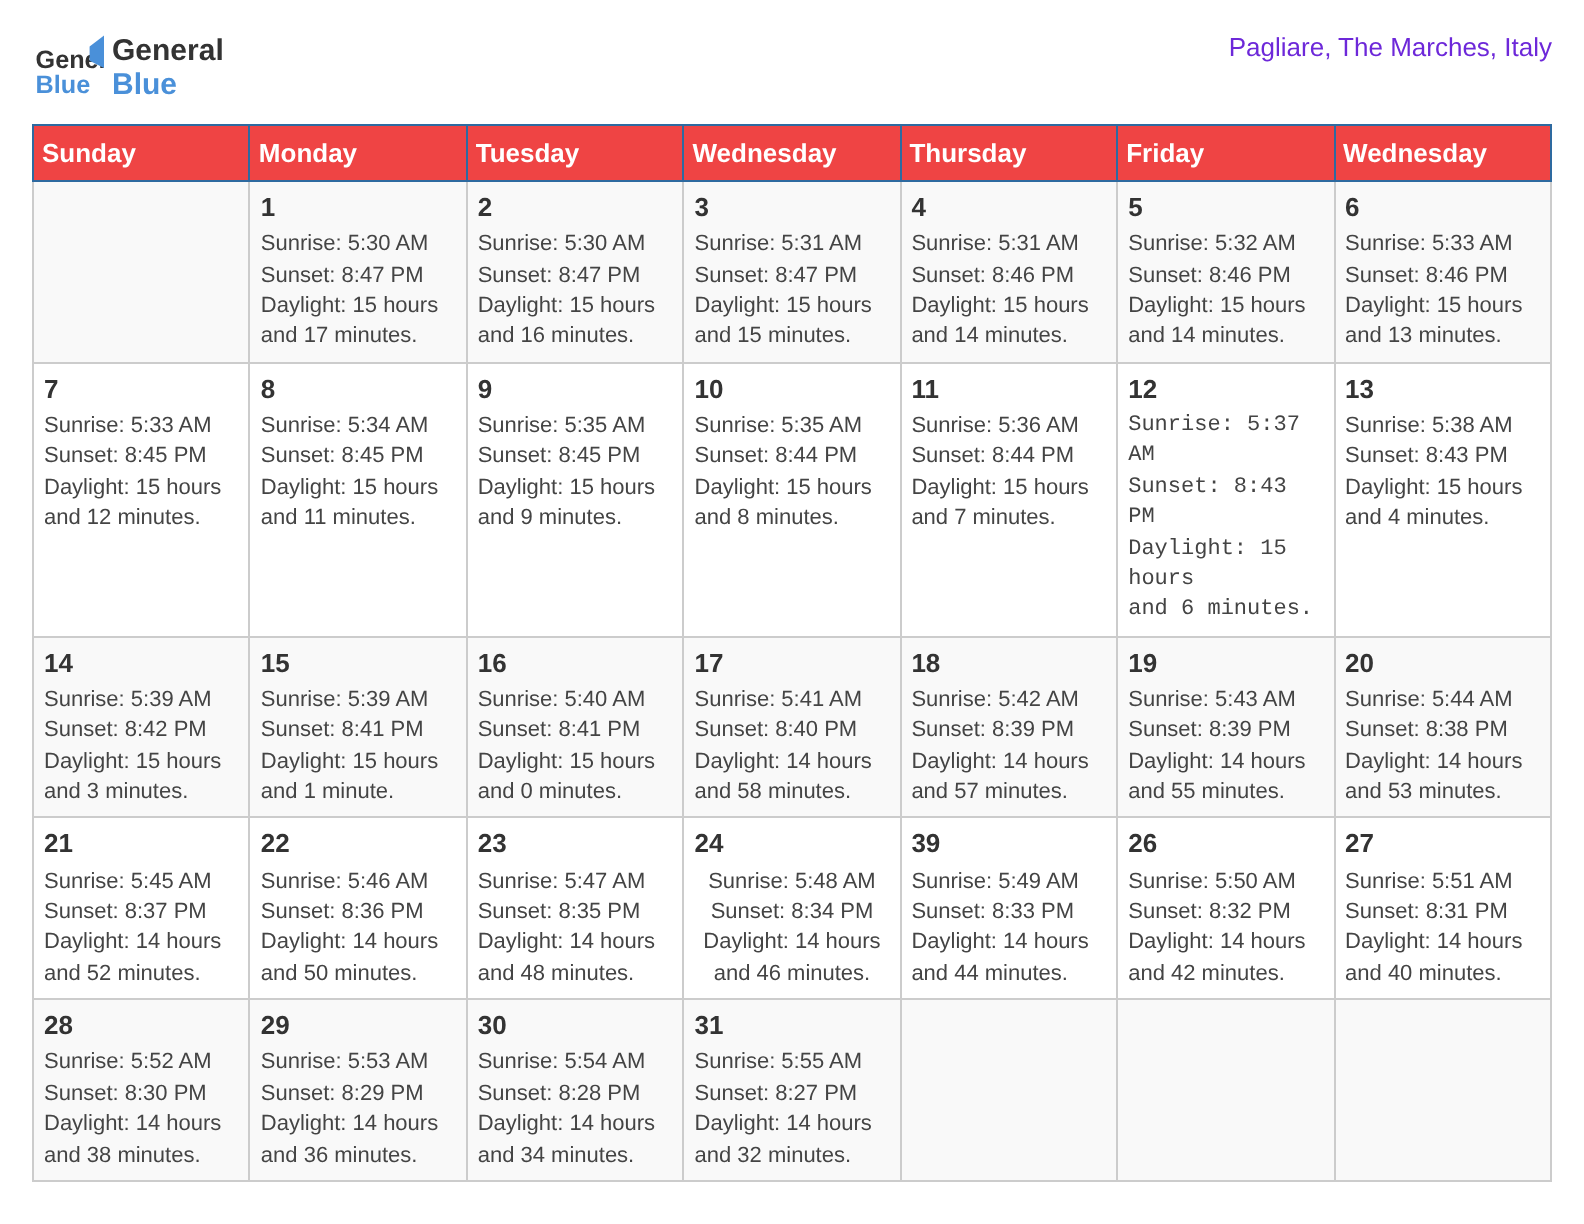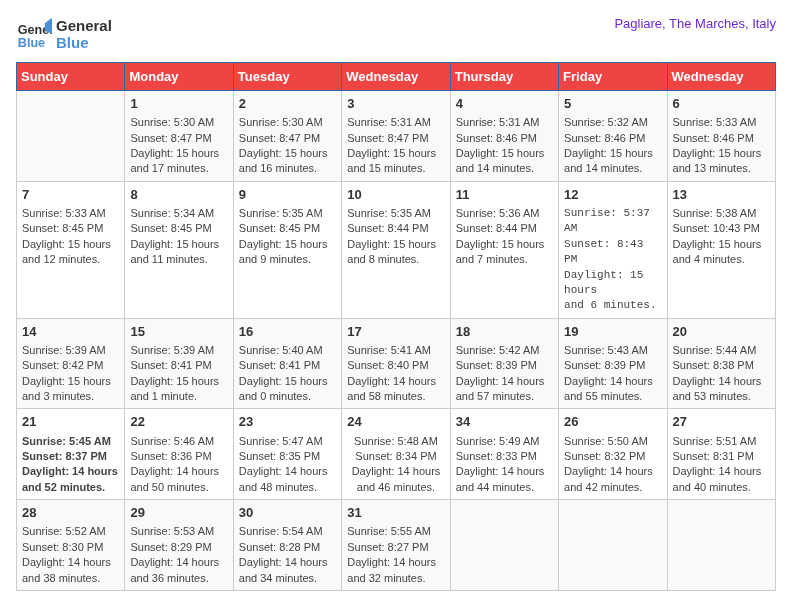--- a/index.html
+++ b/index.html
@@ -196,21 +196,21 @@
         <td>
           <span class="day-num">12</span>
           <div class="info" style="white-space: pre-line; font-family: Liberation Mono, monospace;">Sunrise: 5:37 AM
 Sunset: 8:43 PM
 Daylight: 15 hours
 and 6 minutes.</div>
         </td>
         <td>
           <span class="day-num">13</span>
           <div class="info" style="white-space: pre-line;">Sunrise: 5:38 AM
-Sunset: 10:43 PM
+Sunset: 8:43 PM
 Daylight: 15 hours
 and 4 minutes.</div>
         </td>
       </tr>
       <tr>
         <td>
           <span class="day-num">14</span>
           <div class="info" style="white-space: pre-line;">Sunrise: 5:39 AM
 Sunset: 8:42 PM
 Daylight: 15 hours
@@ -255,21 +255,21 @@
           <span class="day-num">20</span>
           <div class="info" style="white-space: pre-line;">Sunrise: 5:44 AM
 Sunset: 8:38 PM
 Daylight: 14 hours
 and 53 minutes.</div>
         </td>
       </tr>
       <tr>
         <td>
           <span class="day-num">21</span>
-          <div class="info" style="white-space: pre-line; font-weight: bold;">Sunrise: 5:45 AM
+          <div class="info" style="white-space: pre-line;">Sunrise: 5:45 AM
 Sunset: 8:37 PM
 Daylight: 14 hours
 and 52 minutes.</div>
         </td>
         <td>
           <span class="day-num">22</span>
           <div class="info" style="white-space: pre-line;">Sunrise: 5:46 AM
 Sunset: 8:36 PM
 Daylight: 14 hours
 and 50 minutes.</div>
@@ -282,21 +282,21 @@
 and 48 minutes.</div>
         </td>
         <td>
           <span class="day-num">24</span>
           <div class="info" style="white-space: pre-line; text-align: center;">Sunrise: 5:48 AM
 Sunset: 8:34 PM
 Daylight: 14 hours
 and 46 minutes.</div>
         </td>
         <td>
-          <span class="day-num">34</span>
+          <span class="day-num">39</span>
           <div class="info" style="white-space: pre-line;">Sunrise: 5:49 AM
 Sunset: 8:33 PM
 Daylight: 14 hours
 and 44 minutes.</div>
         </td>
         <td>
           <span class="day-num">26</span>
           <div class="info" style="white-space: pre-line;">Sunrise: 5:50 AM
 Sunset: 8:32 PM
 Daylight: 14 hours

